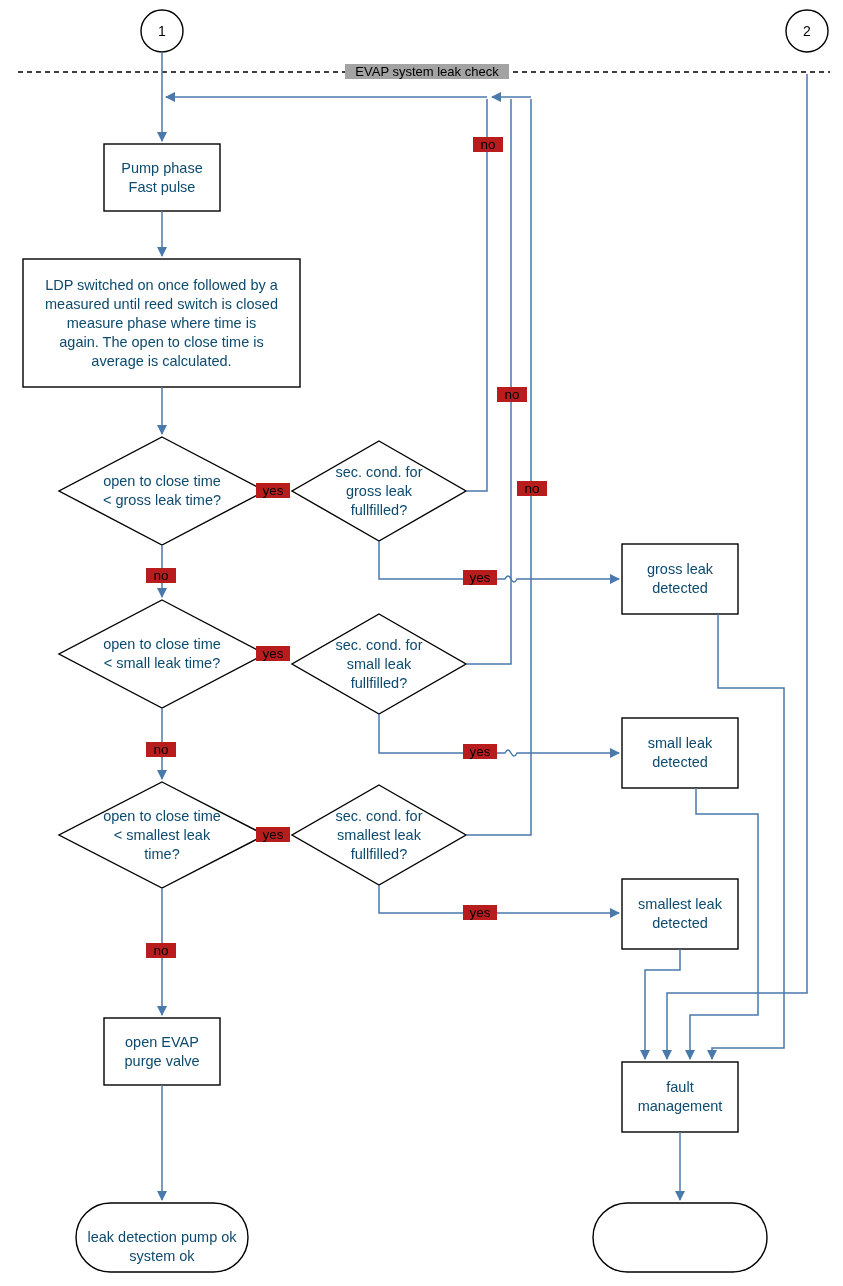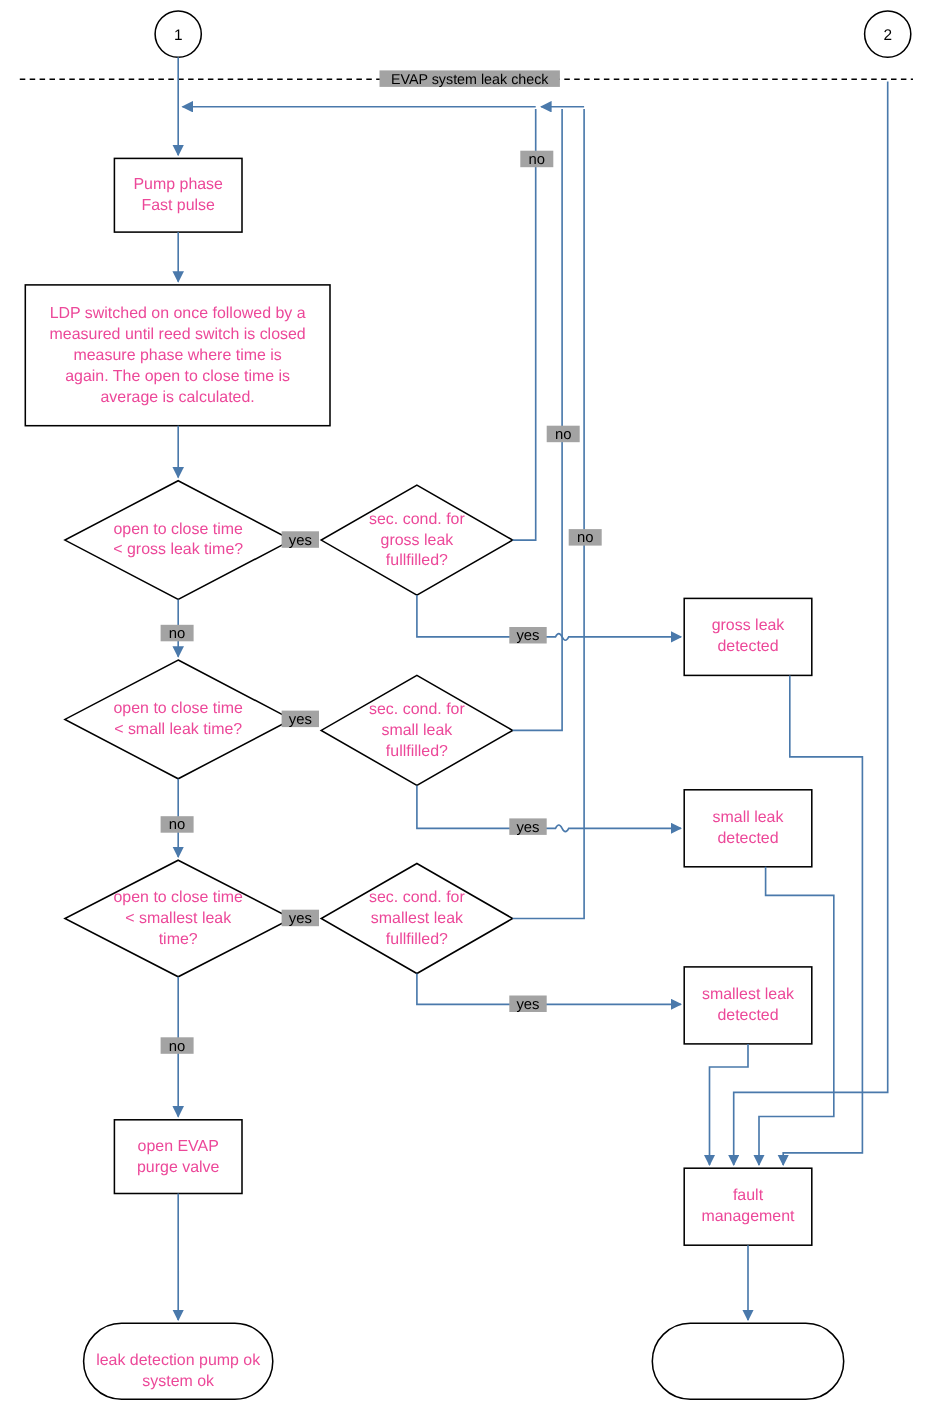--- a/index.html
+++ b/index.html
@@ -1,23 +1,23 @@
 <!DOCTYPE html>
 <html><head>
 <meta charset="utf-8">
 <style>
   html,body{margin:0;padding:0;background:#ffffff;}
   #stage{position:relative;width:843px;height:1286px;background:#ffffff;
          font-family:"Liberation Sans","DejaVu Sans",sans-serif;overflow:hidden;}
   svg#wires{position:absolute;left:0;top:0;width:843px;height:1286px;}
   .nodetext{position:absolute;display:flex;align-items:center;justify-content:center;
-            text-align:center;color:#ec4899;font-size:14.5px;line-height:19px;
+            text-align:center;color:#0c4a6e;font-size:14.5px;line-height:19px;
             pointer-events:none;white-space:nowrap;}
   .edgelabel{position:absolute;color:#000000;font-size:13.5px;line-height:15px;
-             background:#a3a3a3;text-align:center;}
+             background:#b91c1c;text-align:center;}
   .banner{position:absolute;color:#000000;font-size:13px;background:#a3a3a3;
           padding:0 2px;text-align:center;}
   .conn{position:absolute;color:#000000;font-size:14px;display:flex;
         align-items:center;justify-content:center;}
 </style>
 </head>
 <body>
 
 <div id="stage">
 

